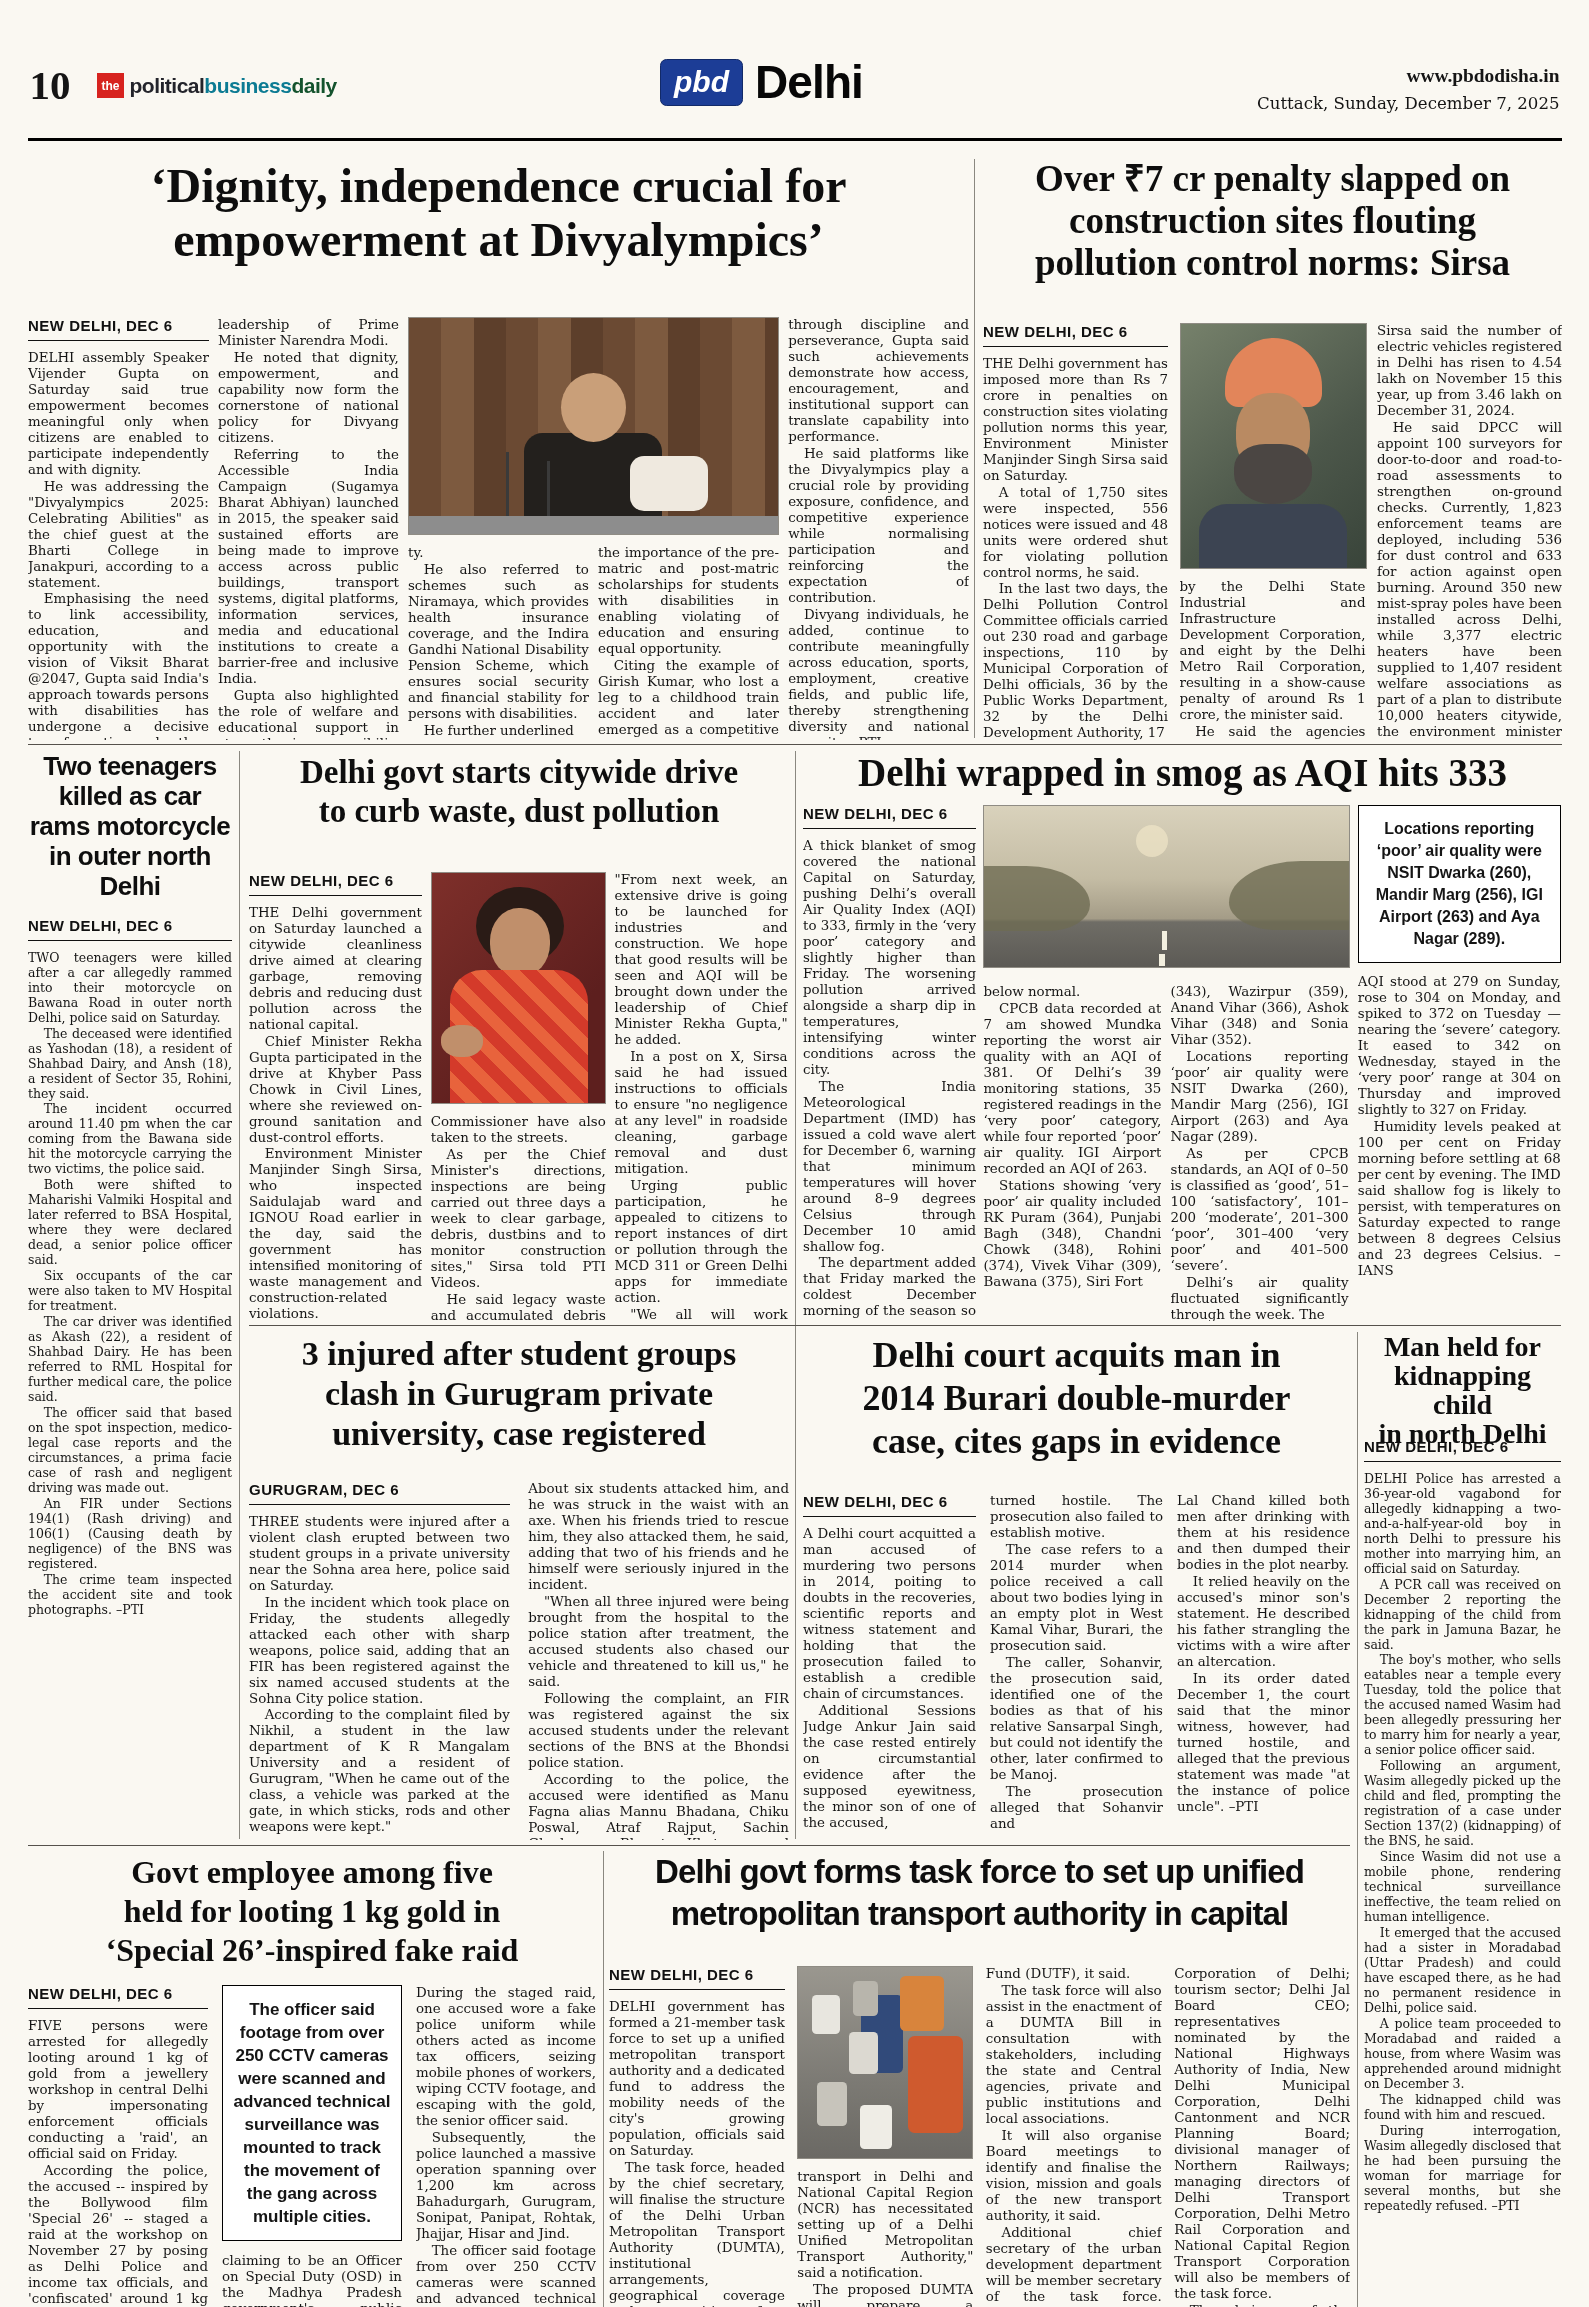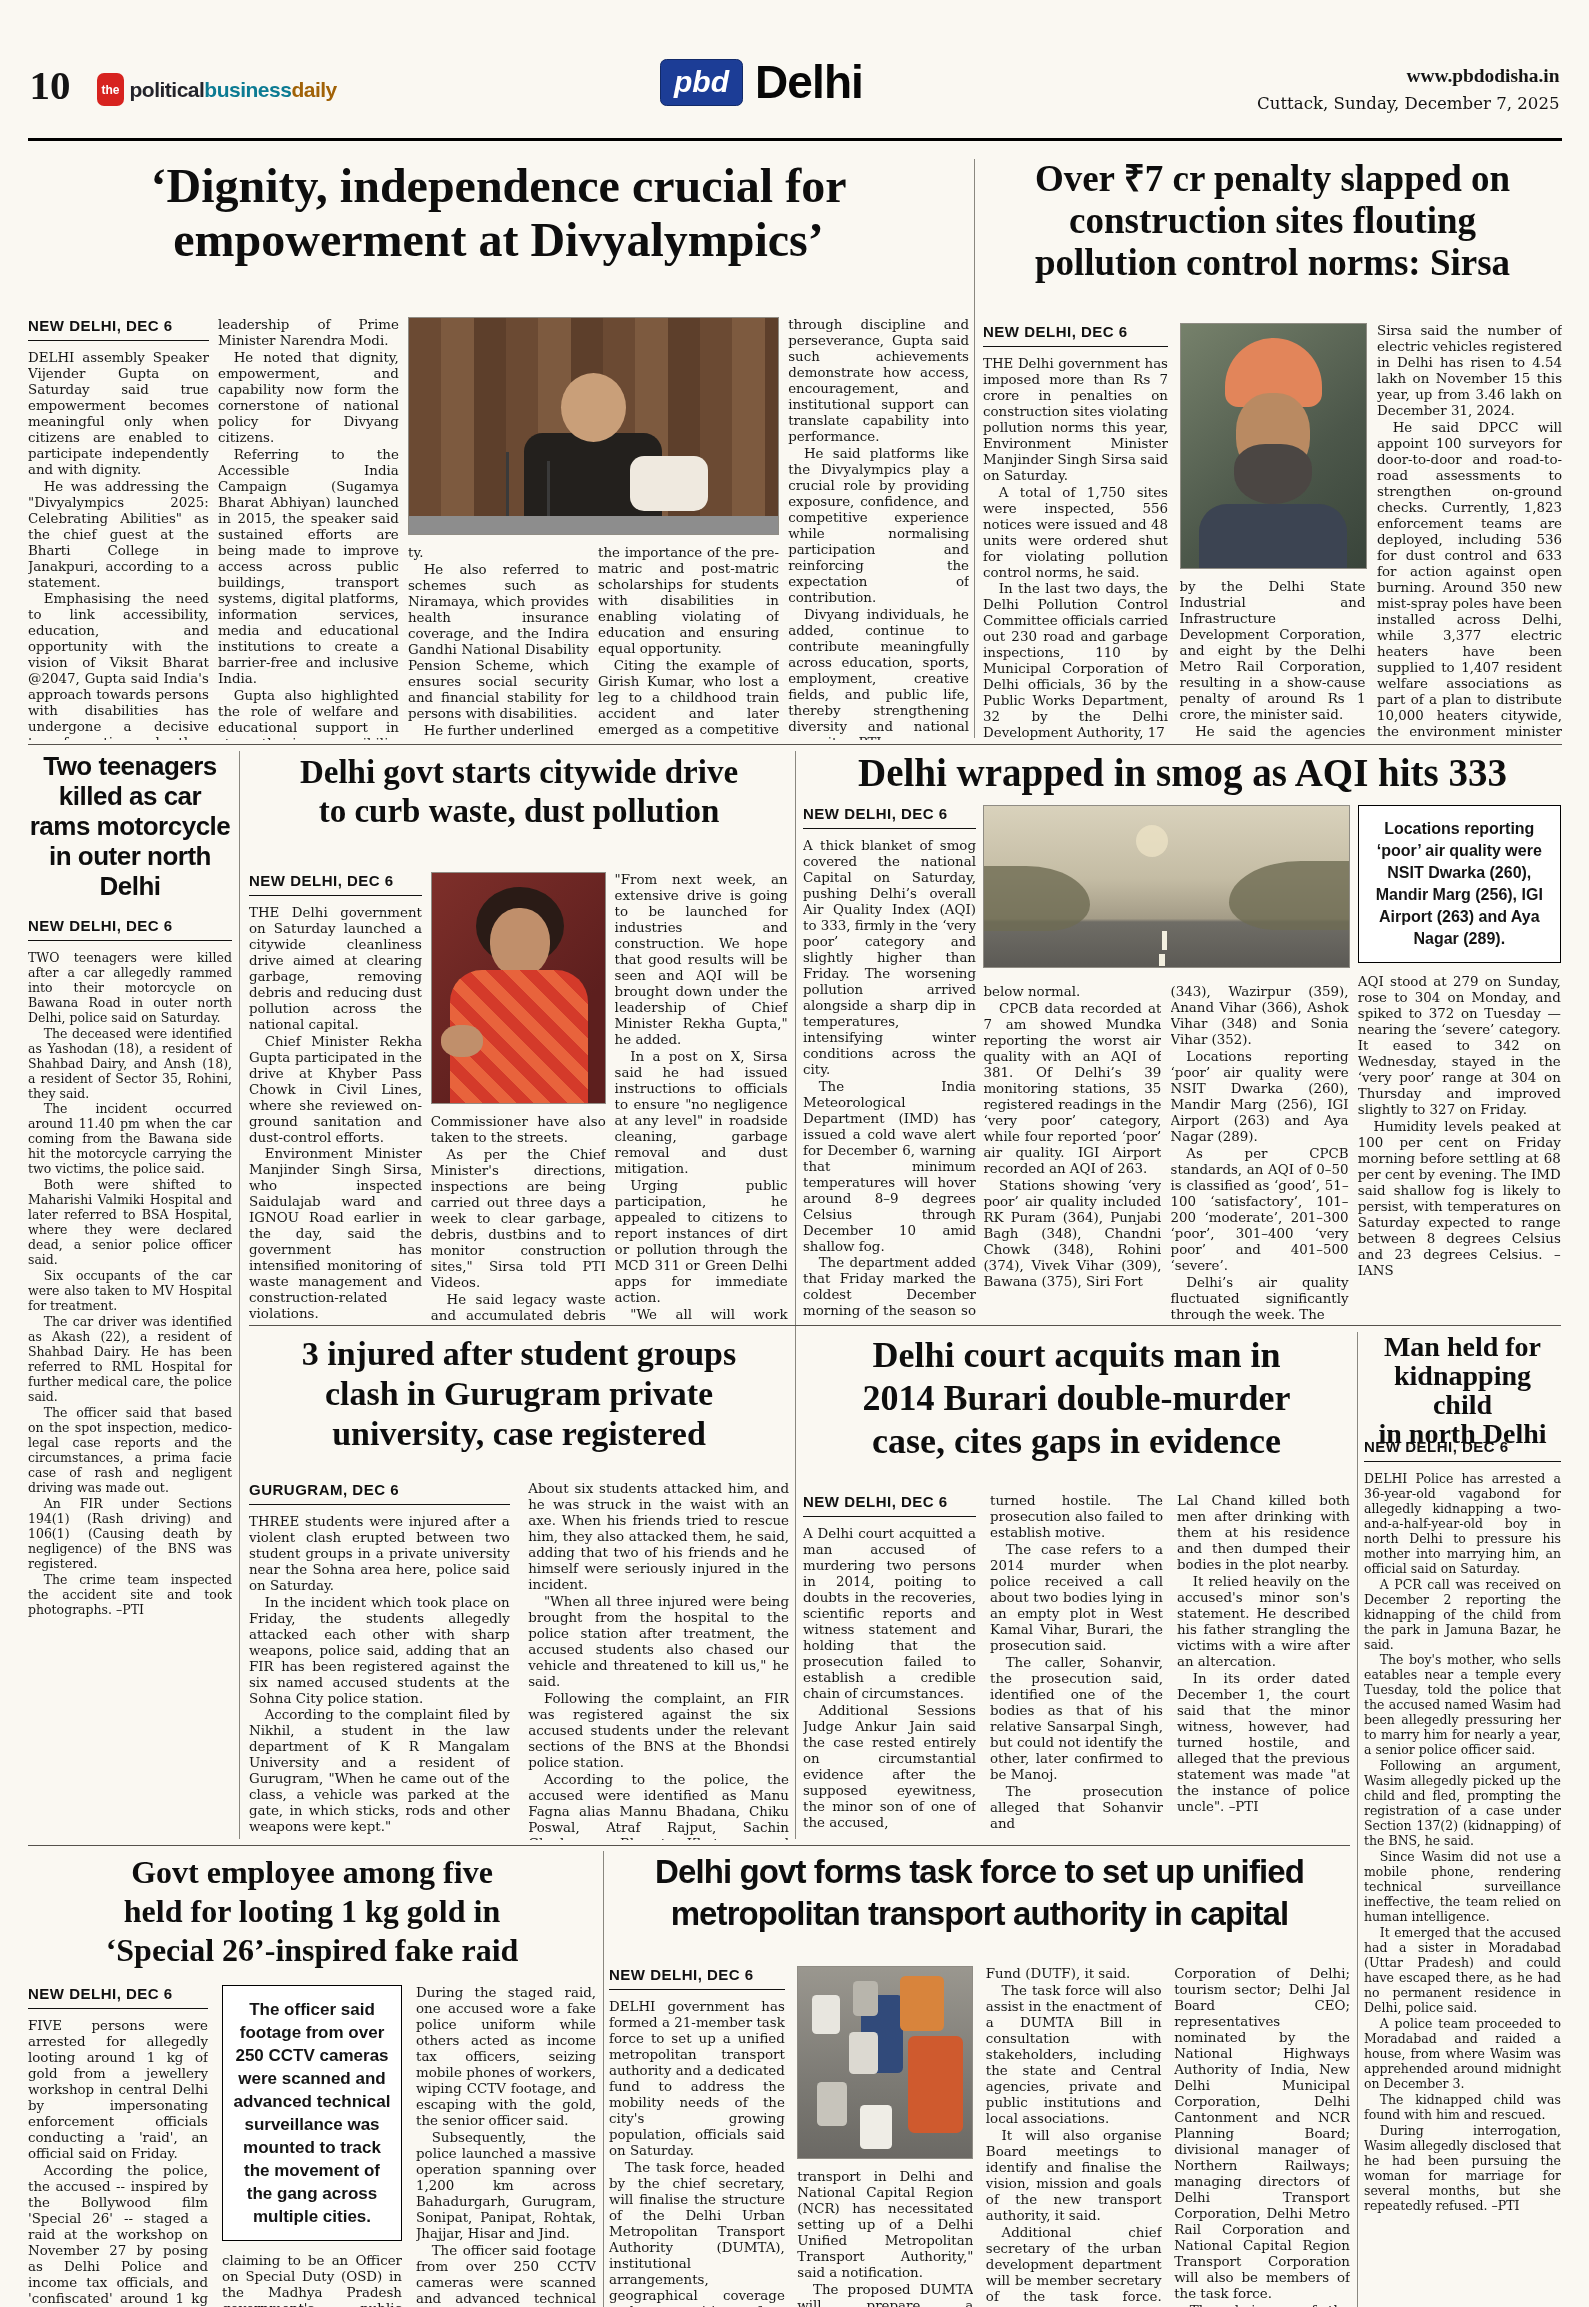--- a/index.html
+++ b/index.html
@@ -17,43 +17,43 @@
   .rail .para{font-size:12.5px;line-height:15px;}
   .photo{position:relative;border:0.9px solid #8f8c84;overflow:hidden;flex:none;}
   .pbox{border:1.8px solid #000;background:#fff;padding:12px 9.2px;font-family:"Liberation Sans",sans-serif;
         font-weight:bold;text-align:center;font-size:16px;line-height:22px;flex:none;}
   .vrule{position:absolute;width:0.9px;background:#8a8880;}
   .hrule{position:absolute;height:1.4px;background:#55524c;}
   .deco{position:absolute;}
   
   .pagenum{font-family:"Liberation Serif",serif;font-weight:bold;font-size:41px;}
   .logo{display:flex;align-items:center;gap:5.5px;}
-  .logo .thebox{width:27px;height:33px;background:#d7231f;color:#fff;display:flex;align-items:center;justify-content:center;
-        font-family:"Liberation Sans",sans-serif;font-weight:bold;font-size:12px;border-radius:7px;}
+  .logo .thebox{width:27px;height:25px;background:#d7231f;color:#fff;display:flex;align-items:center;justify-content:center;
+        font-family:"Liberation Sans",sans-serif;font-weight:bold;font-size:12px;}
   .logo .wordmark{font-family:"Liberation Sans",sans-serif;font-weight:bold;font-size:21px;letter-spacing:-0.5px;}
   .mast{display:flex;align-items:center;gap:12px;}
   .pbdbox{width:81px;height:45px;background:#1c3d96;border:1.8px solid #122a68;border-radius:6.5px;display:flex;
           align-items:center;justify-content:center;color:#fff;font-family:"Liberation Sans",sans-serif;
           font-weight:bold;font-style:italic;font-size:30px;}
   .mastcity{font-family:"Liberation Sans",sans-serif;font-weight:bold;font-size:46px;letter-spacing:-0.9px;color:#070707;}
   .hdr-right{text-align:right;}
   .website{font-family:"Liberation Serif",serif;font-weight:bold;font-size:19.4px;}
   .issue{font-size:16.6px;margin-top:6.5px;}
 </style>
 </head>
 <body>
 
 <div class="page">
 
   <div class="abs pagenum" style="left:29.5px;top:61px;">10</div>
 
   <div class="abs logo" style="left:97px;top:73px;">
     <div class="thebox">the</div>
     <div class="wordmark">
-      <span style="color:#23242b;">political</span><span style="color:#0c7b93;">business</span><span style="color:#a16207;margin-top:37px;">daily</span>
+      <span style="color:#23242b;">political</span><span style="color:#0c7b93;">business</span><span style="color:#14532d;margin-top:37px;">daily</span>
     </div>
   </div>
 
   <div class="abs mast" style="left:660px;top:55px;">
     <div class="pbdbox">pbd</div>
     <div class="mastcity">Delhi</div>
   </div>
 
   <div class="abs hdr-right" style="right:29.5px;top:65px;">
     <div class="website">www.pbdodisha.in</div>

